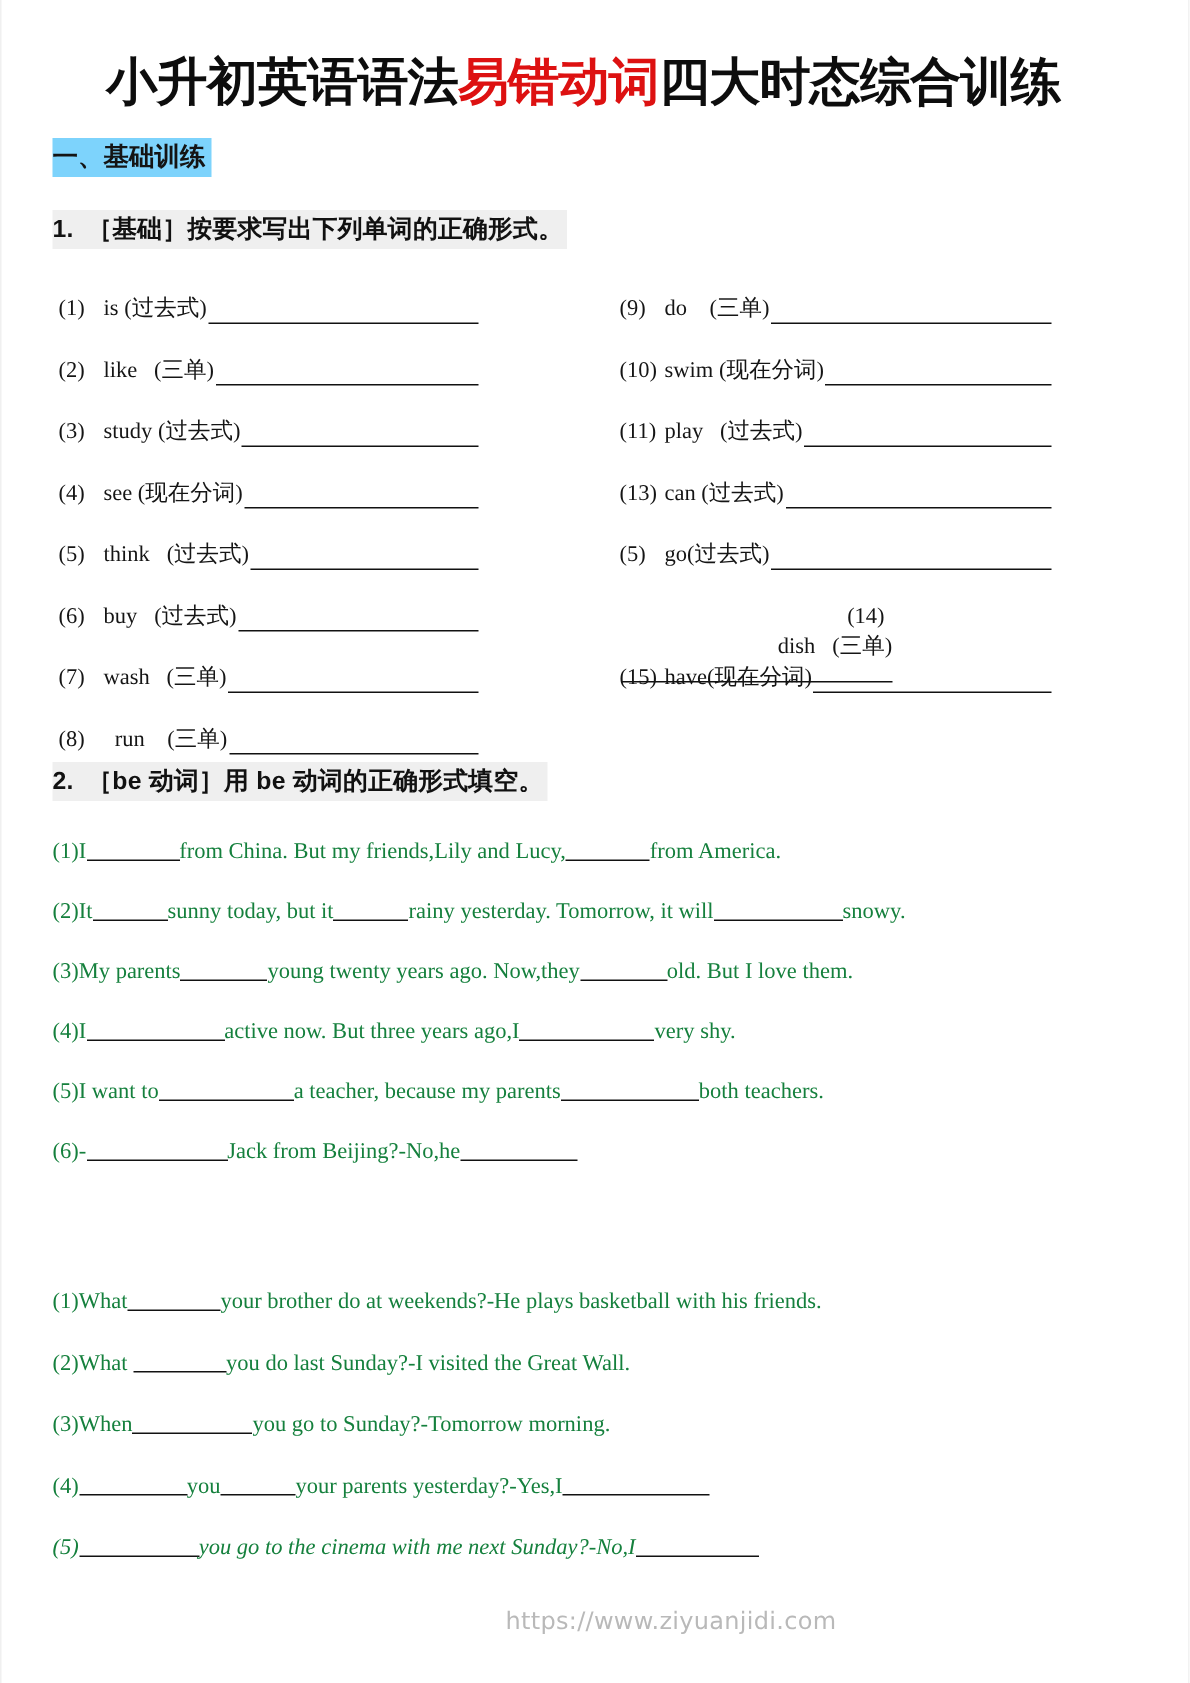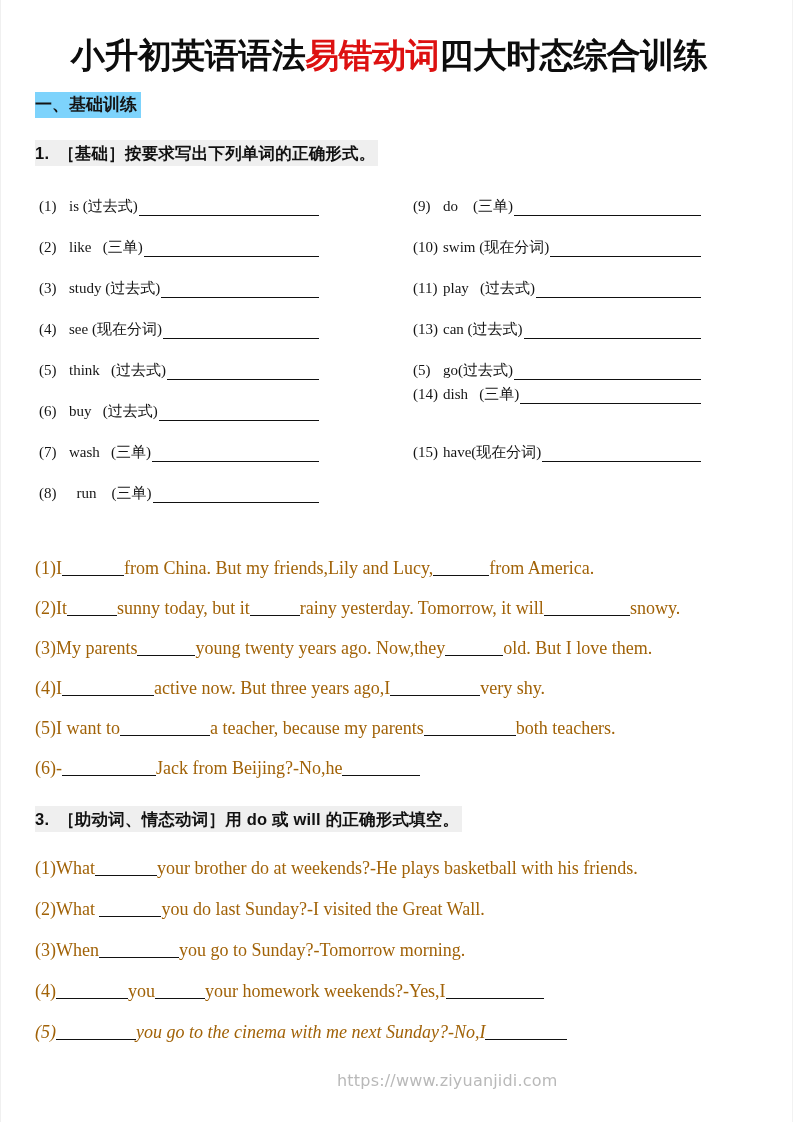--- a/index.html
+++ b/index.html
@@ -95,23 +95,23 @@
     border-bottom: 1.4px solid #111111;
     height: 13px;
     margin-left: 1px;
   }
 
   
   .sent {
     position: absolute;
     left: 34px;
     font-family: "Liberation Serif", "DejaVu Serif", serif;
-    font-size: 18px;
+    font-size: 15px;
     line-height: 21px;
-    color: #a16207;
+    color: #15803d;
     white-space: nowrap;
   }
   .sent .gap {
     display: inline-block;
     border-bottom: 1.3px solid #121212;
     height: 12px;
     vertical-align: -2px;
   }
 
   
@@ -201,48 +201,48 @@
       <div class="wf-item" style="left: 412px; top: 319px;">
         <span class="idx">(13)</span>
         <span class="word">can (过去式)</span>
         <span class="blank" style="width: 177.438px;"></span>
       </div>
       <div class="wf-item" style="left: 412px; top: 360px;">
         <span class="idx">(5)</span>
         <span class="word">go(过去式)</span>
         <span class="blank" style="width: 187px;"></span>
       </div>
-      <div class="wf-item" style="left: 412px; top: 384px;">
+      <div class="wf-item" style="left: 412px; top: 401px; flex-direction: column;">
         <span class="idx">(14)</span>
         <span class="word">dish   (三单)</span>
         <span class="blank" style="width: 180.75px;"></span>
       </div>
       <div class="wf-item" style="left: 412px; top: 442px;">
         <span class="idx">(15)</span>
         <span class="word">have(现在分词)</span>
         <span class="blank" style="width: 158.688px;"></span>
       </div>
     </div>
 
+  <div class="ex-heading" style="top:508px;">
+    <span class="num">2.</span><span>［be 动词］用 be 动词的正确形式填空。</span>
+  </div>
   <div id="ex2-items">
       <div class="sent" style="top: 558px;"><span>(1)</span><span>I</span><span class="gap" style="width: 62px;"></span><span>from China. But my friends,Lily and Lucy,</span><span class="gap" style="width: 56px;"></span><span>from America.</span></div>
       <div class="sent" style="top: 598px;"><span>(2)</span><span>It</span><span class="gap" style="width: 50px;"></span><span>sunny today, but it</span><span class="gap" style="width: 50px;"></span><span>rainy yesterday. Tomorrow, it will</span><span class="gap" style="width: 86px;"></span><span>snowy.</span></div>
       <div class="sent" style="top: 638px;"><span>(3)</span><span>My parents</span><span class="gap" style="width: 58px;"></span><span>young twenty years ago. Now,they</span><span class="gap" style="width: 58px;"></span><span>old. But I love them.</span></div>
       <div class="sent" style="top: 678px;"><span>(4)</span><span>I</span><span class="gap" style="width: 92px;"></span><span>active now. But three years ago,I</span><span class="gap" style="width: 90px;"></span><span>very shy.</span></div>
       <div class="sent" style="top: 718px;"><span>(5)</span><span>I want to</span><span class="gap" style="width: 90px;"></span><span>a teacher, because my parents</span><span class="gap" style="width: 92px;"></span><span>both teachers.</span></div>
       <div class="sent" style="top: 758px;"><span>(6)</span><span>-</span><span class="gap" style="width: 94px;"></span><span>Jack from Beijing?-No,he</span><span class="gap" style="width: 78px;"></span></div>
     </div>
 
-  <div class="ex-heading" style="top:806px;">
-    <span class="num">3.</span><span>［助动词、情态动词］用 do 或 will 的正确形式填空。</span>
-  </div>
   <div id="ex3-items">
       <div class="sent" style="top: 858px;"><span>(1)</span><span>What</span><span class="gap" style="width: 62px;"></span><span>your brother do at weekends?-He plays basketball with his friends.</span></div>
       <div class="sent" style="top: 899px;"><span>(2)</span><span>What </span><span class="gap" style="width: 62px;"></span><span>you do last Sunday?-I visited the Great Wall.</span></div>
       <div class="sent" style="top: 940px;"><span>(3)</span><span>When</span><span class="gap" style="width: 80px;"></span><span>you go to Sunday?-Tomorrow morning.</span></div>
-      <div class="sent" style="top: 981px;"><span>(4)</span><span class="gap" style="width: 72px;"></span><span>you</span><span class="gap" style="width: 50px;"></span><span>your homework weekends?-Yes,I</span><span class="gap" style="width: 98px;"></span></div>
+      <div class="sent" style="top: 981px;"><span>(4)</span><span class="gap" style="width: 72px;"></span><span>you</span><span class="gap" style="width: 50px;"></span><span>your parents yesterday?-Yes,I</span><span class="gap" style="width: 98px;"></span></div>
       <div class="sent" style="top: 1022px; font-style: italic;"><span>(5)</span><span class="gap" style="width: 80px;"></span><span>you go to the cinema with me next Sunday?-No,I</span><span class="gap" style="width: 82px;"></span></div>
     </div>
 
 
   <div class="watermark">https://www.ziyuanjidi.com</div>
 
 </div>
 
 </body></html>

